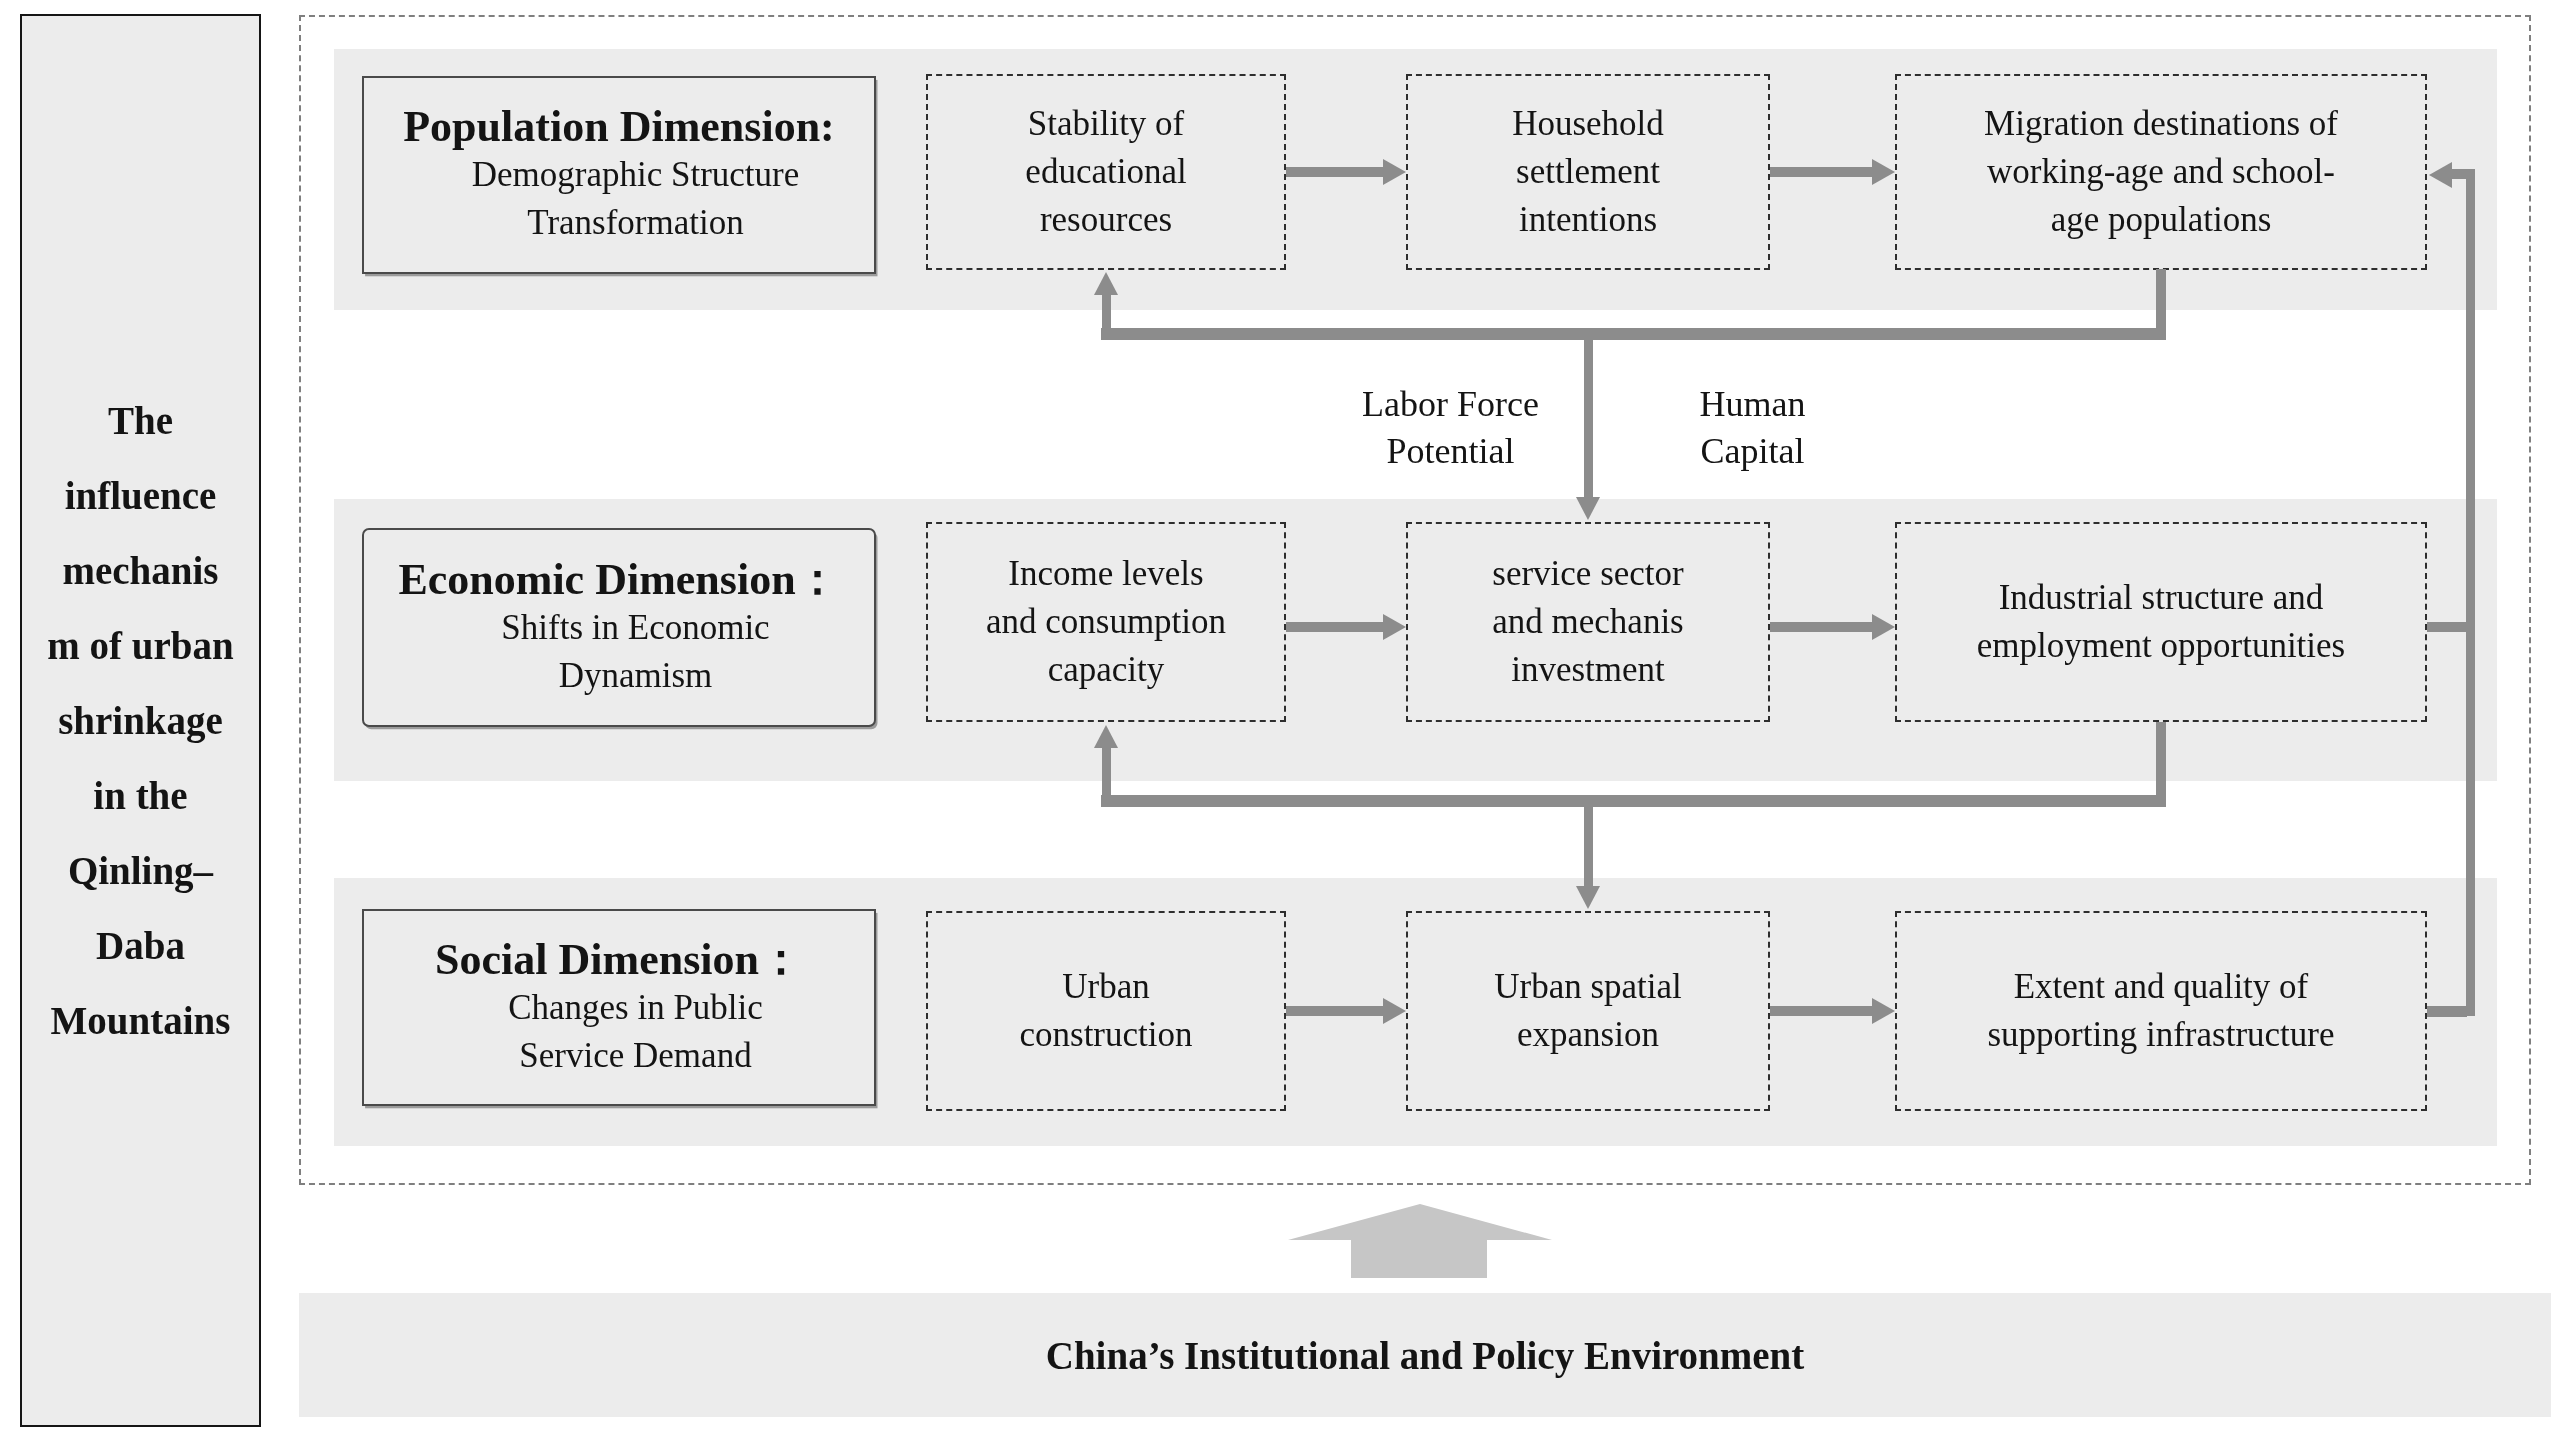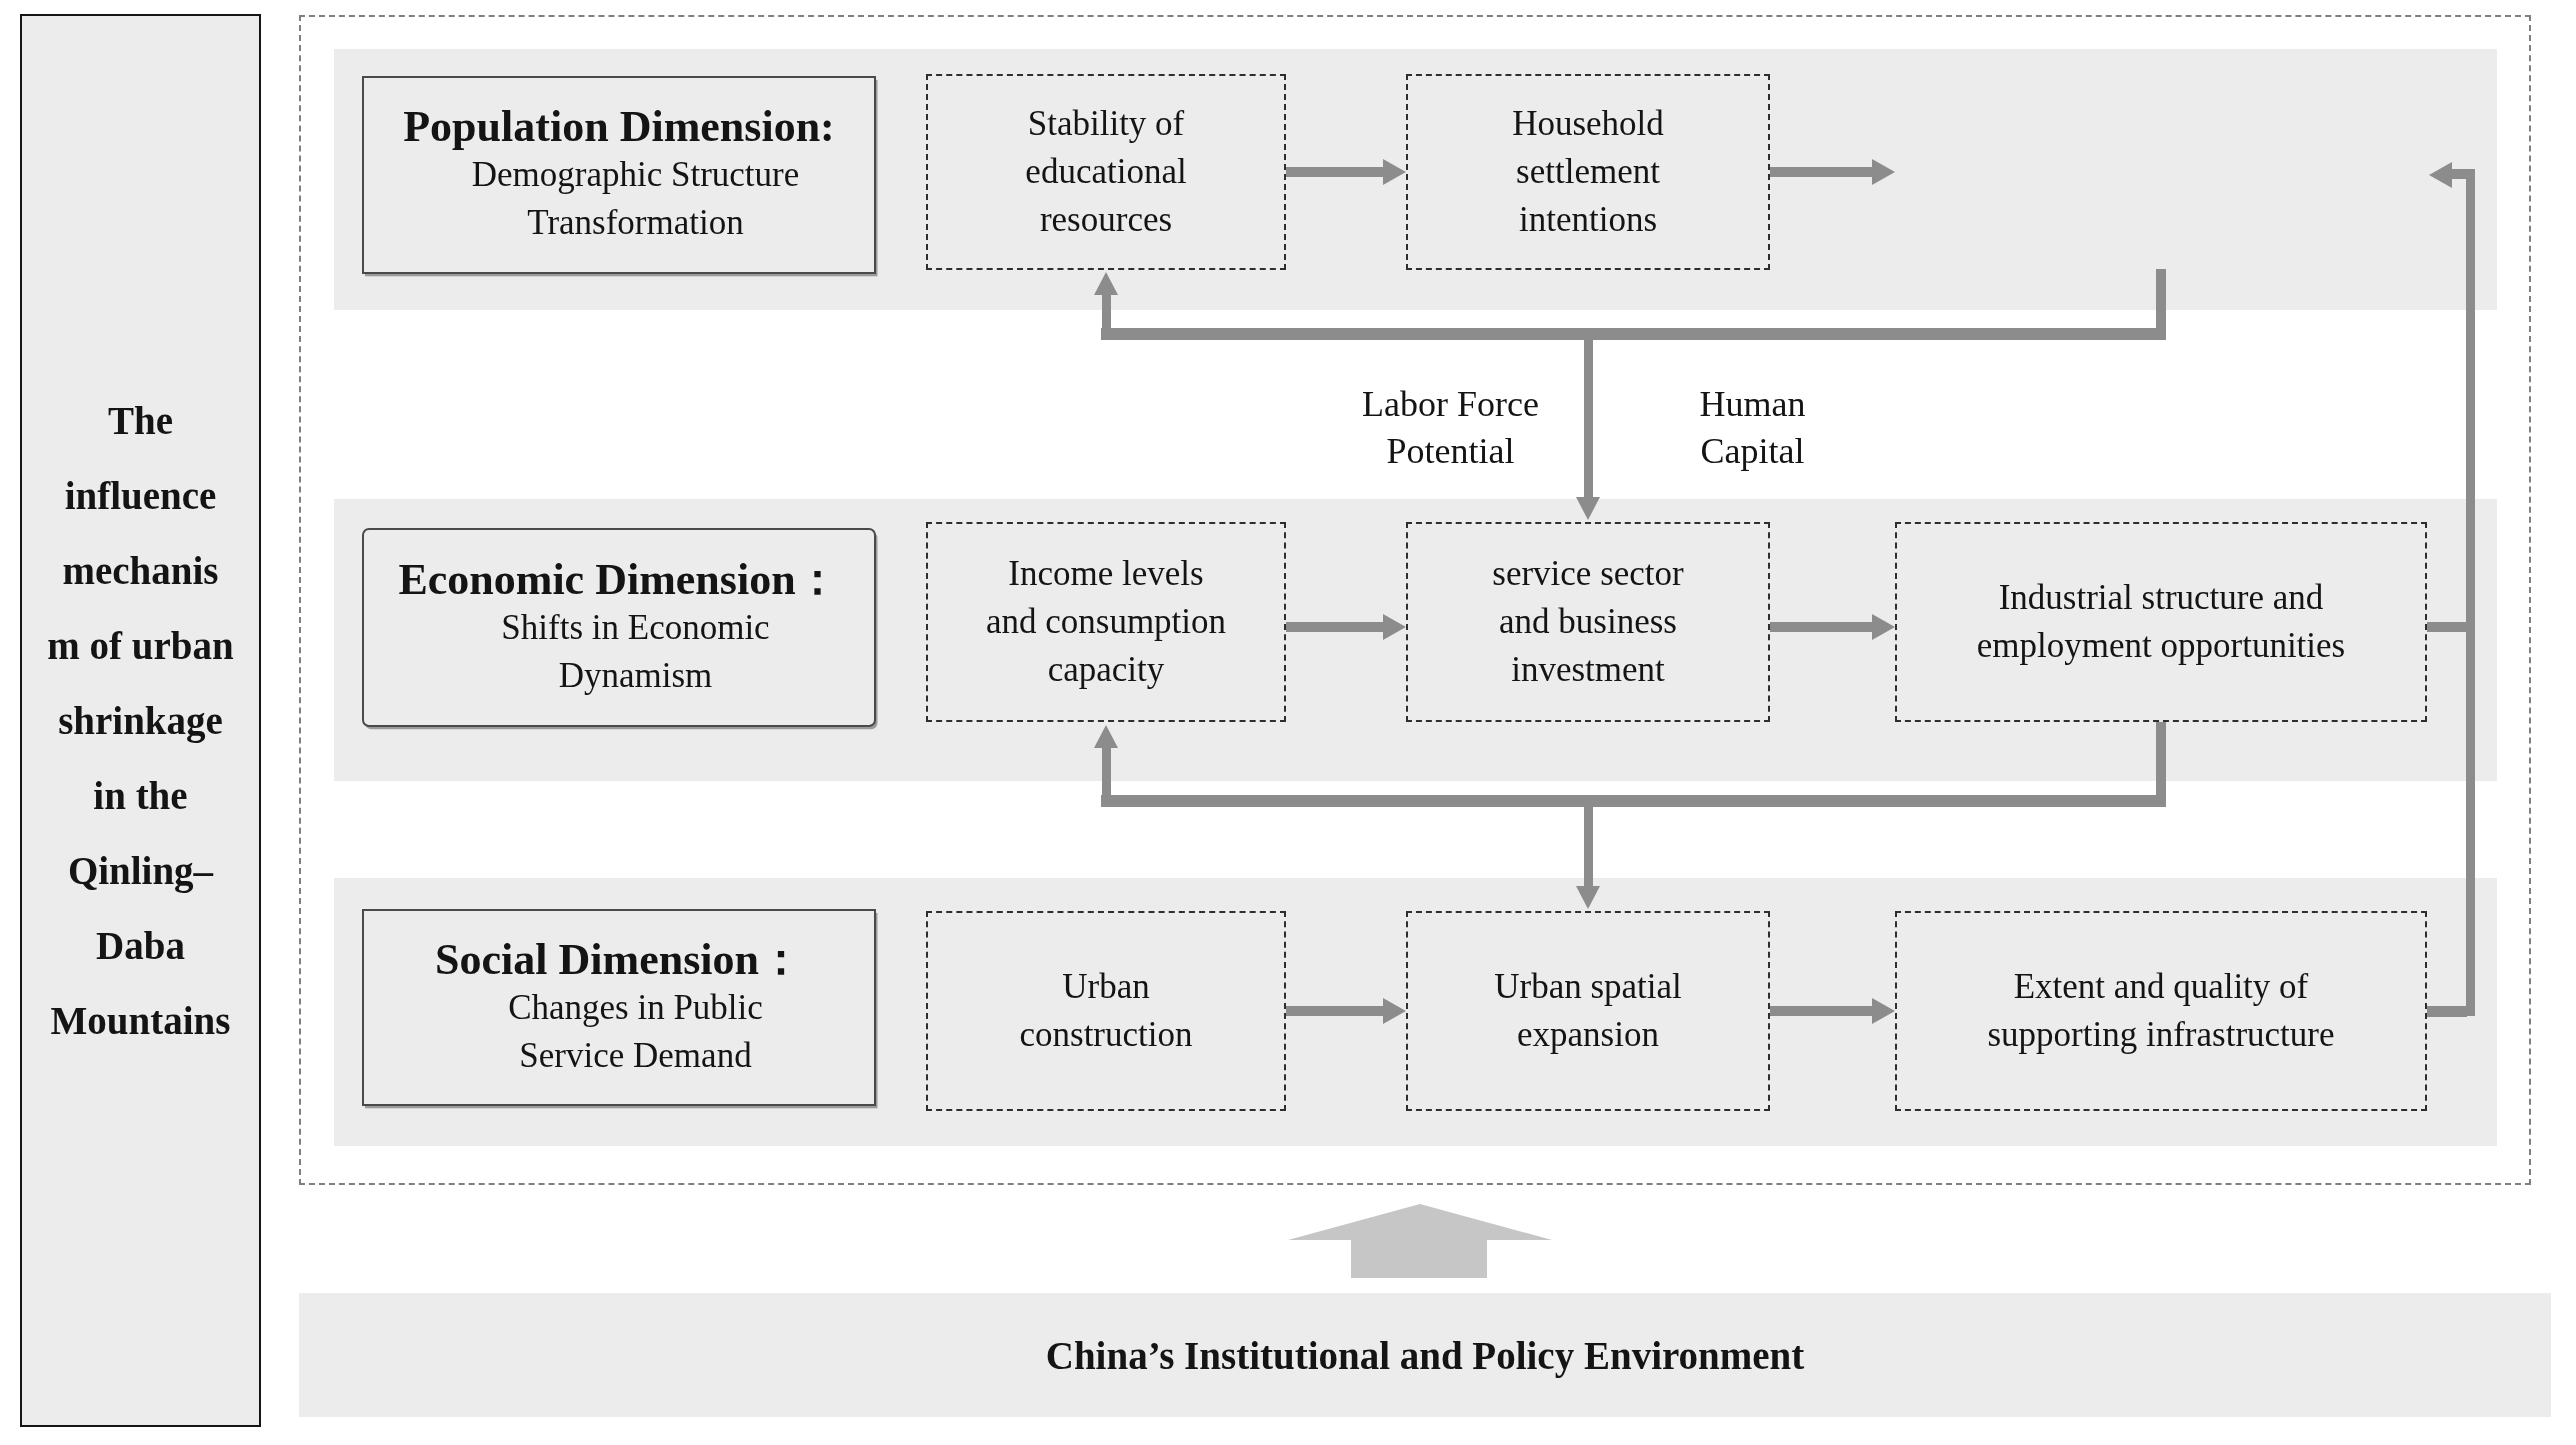--- a/index.html
+++ b/index.html
@@ -104,26 +104,29 @@
     <div class="dim-sub pre">Changes in Public
 Service Demand</div>
   </div>
 
   <div class="cbox col1 r1 pre">Stability of
 educational
 resources</div>
   <div class="cbox col2 r1 pre">Household
 settlement
 intentions</div>
+  <div class="cbox col3 r1 pre">Migration destinations of
+working-age and school-
+age populations</div>
 
   <div class="cbox col1 r2 pre">Income levels
 and consumption
 capacity</div>
   <div class="cbox col2 r2 pre">service sector
-and business
+and mechanis
 investment</div>
   <div class="cbox col3 r2 pre">Industrial structure and
 employment opportunities</div>
 
   <div class="cbox col1 r3 pre">Urban
 construction</div>
   <div class="cbox col2 r3 pre">Urban spatial
 expansion</div>
   <div class="cbox col3 r3 pre">Extent and quality of
 supporting infrastructure</div>

